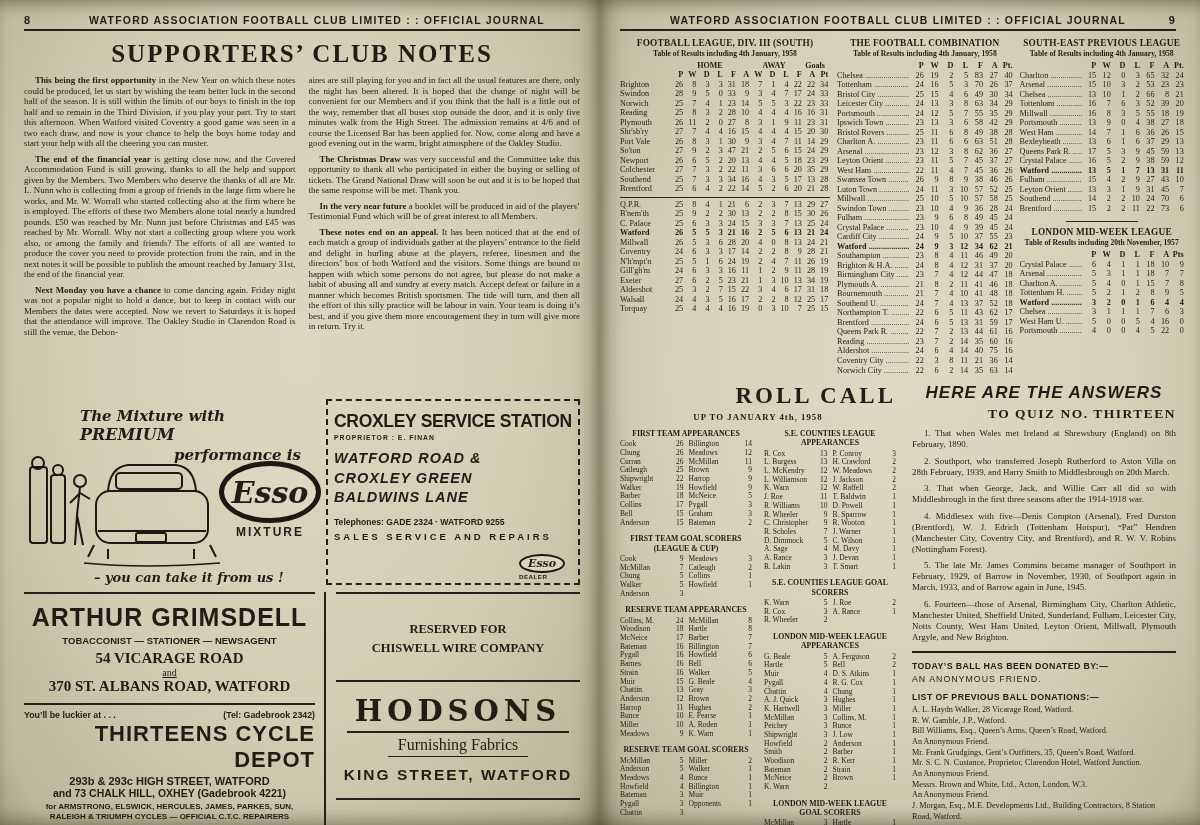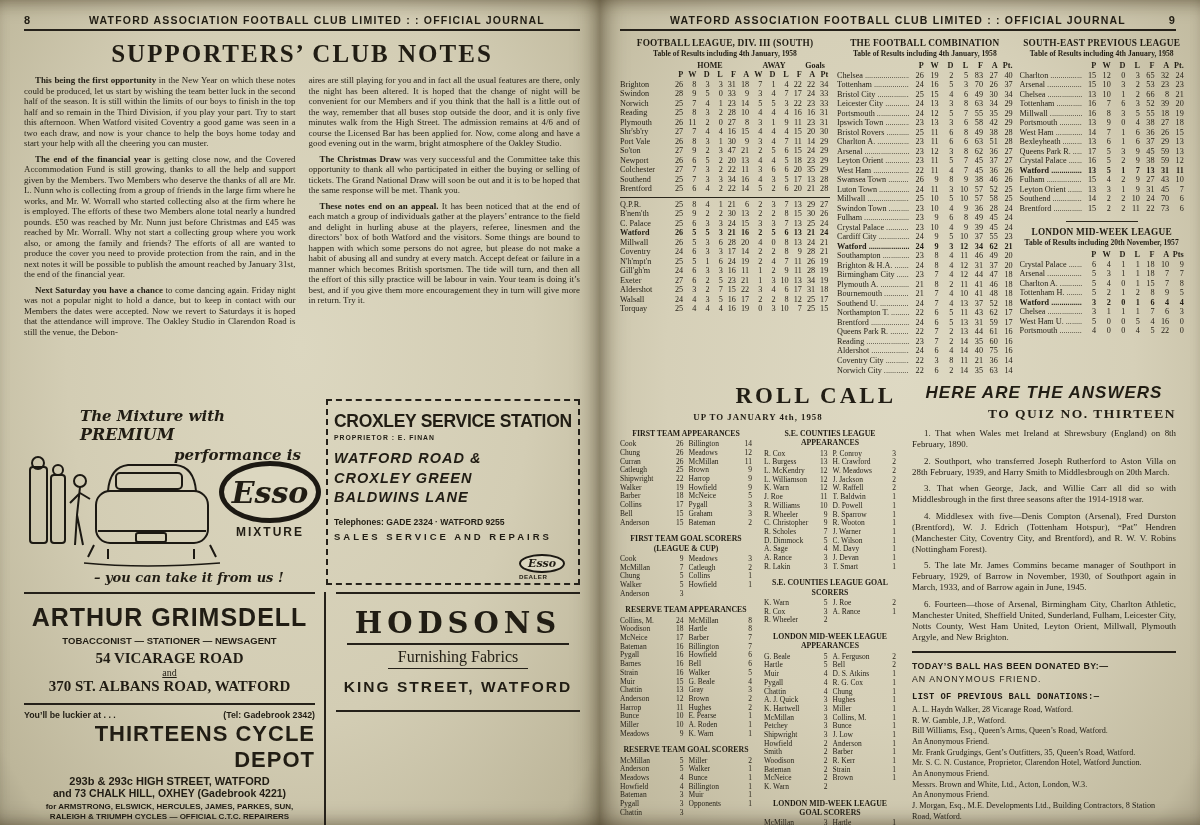--- a/index.html
+++ b/index.html
@@ -119,47 +119,48 @@
 
   .answers{flex:1;padding-left:16px;}
   .ans-t1{font-family:"Liberation Sans",sans-serif;font-weight:bold;font-size:17px;letter-spacing:1px;text-align:center;font-style:italic;}
   .ans-t2{font-family:Liberation Serif, serif;font-weight:bold;font-size:13.5px;letter-spacing:1.5px;text-align:right;margin-top:3px;}
   .ans-body{margin-top:6px;}
   .ans{font-family:"Liberation Serif",serif;font-size:8.9px;line-height:1.24;text-align:justify;
     text-indent:12px;margin:0 0 5.5px;}
   .ans-rule{border-top:2.5px solid #25211a;margin:8px 0 8px;}
   .ball-h{font-family:"Liberation Sans",sans-serif;font-weight:bold;font-size:8.8px;letter-spacing:.4px;}
   .ball-t{font-family:"Liberation Sans",sans-serif;font-size:8.8px;letter-spacing:1px;margin:3px 0 8px;}
-  .ball-lh{font-family:Liberation Mono, monospace;font-weight:bold;font-size:8.8px;letter-spacing:.4px;margin-bottom:3px;}
+  .ball-lh{font-family:Liberation Sans, sans-serif;font-weight:bold;font-size:8.8px;letter-spacing:.4px;margin-bottom:3px;}
   .donor{font-family:"Liberation Serif",serif;font-size:8.2px;line-height:1.3;}
 </style>
 </head>
 <body>
 
 <div class="spread">
 
   <div class="page page-left">
     <div class="running-head">
       <span class="pn">8</span>
       <span class="rh-title">WATFORD ASSOCIATION FOOTBALL CLUB LIMITED  :  :  OFFICIAL JOURNAL</span>
     </div>
 
     <div class="notes-title">SUPPORTERS’ CLUB NOTES</div>
 
     <div class="notes-cols">
       <div class="notes-col col1">
 
       <p class="note"><b class="lead">This being the first opportunity</b><span> in the New Year on which these notes could be produced, let us start by wishing the team better luck in the second half of the season. It is still within the limits of our boys to finish in the top half and so remain in the Third Division, if you play your part. Try to start this afternoon. When Watford visited Coventry a good game was seen in a two each draw, and now is your chance to help the boys home today and start your help with all the cheering you can muster.</span></p>
           <p class="note"><b class="lead">The end of the financial year</b><span> is getting close now, and the Covered Accommodation Fund is still growing, thanks to all the help and support given by the Members. Two Members who deserve the thanks of all are Mr. L. Nunn who is collecting from a group of friends in the large firm where he works, and Mr. W. Worrall who started collecting also at the firm where he is employed. The efforts of these two Members alone total nearly a hundred pounds. £50 was reached by Mr. Nunn just before Christmas and £45 was reached by Mr. Worrall. Why not start a collecting group where you work also, or among the family and friends? The efforts of all are wanted to produce the cover you need to provide protection from the rain, and in the next notes it will be possible to publish the amount reached by January 31st, the end of the financial year.</span></p>
-          <p class="note"><b class="lead">Next Saturday you have a chance</b><span> to come dancing again. Friday night was not a popular night to hold a dance, but to keep in contact with our Members the dates were accepted. Now we revert to Saturdays it is hoped that the attendance will improve. The Oakley Studio in Clarendon Road is still the venue, the Debon-</span></p>
+          <p class="note"><b class="lead">Next Monday you have a chance</b><span> to come dancing again. Friday night was not a popular night to hold a dance, but to keep in contact with our Members the dates were accepted. Now we revert to Saturdays it is hoped that the attendance will improve. The Oakley Studio in Clarendon Road is still the venue, the Debon-</span></p>
         </div>
       <div class="notes-col col2">
 
       <p class="note"><b class="lead"></b><span>aires are still playing for you and in fact all the usual features are there, only the night has been altered. It is hoped that the change of night will be convenient for our Members and if you think that the hall is a little out of the way, remember that all buses stop outside the door, and it is only five minutes walk from the High Street. The admission remains at 4/6 and of course the Licensed Bar has been applied for. Now, come along and have a good evening out in the warm, bright atmosphere of the Oakley Studio.</span></p>
           <p class="note"><b class="lead">The Christmas Draw</b><span> was very successful and the Committee take this opportunity to thank all who participated in either the buying or selling of tickets. The Grand National Draw will soon be out and it is to be hoped that the same response will be met. Thank you.</span></p>
+          <p class="note"><b class="lead">In the very near future</b><span> a booklet will be produced in aid of the players’ Testimonial Fund which will be of great interest to all Members.</span></p>
           <p class="note"><b class="lead">These notes end on an appeal.</b><span> It has been noticed that at the end of each match a group of individuals gather at the players’ entrance to the field and delight in hurling abuse at the players, referee, linesmen and the directors’ box of both Watford and the visitors. Some things are bound to happen with which some persons do not agree, but please do not make a habit of abusing all and sundry at every match. Accept defeat or failure in a manner which becomes British sportsmen. The tide will turn, and then all the effort of this silly practice will be labour in vain. Your team is doing it’s best, and if you give them more encouragement they in turn will give more in return. Try it.</span></p>
         </div>
     </div>
 
     <div class="ads">
       <div class="ads-row1">
         <div class="esso-ad">
           <div class="esso-l1"><span>The Mixture with </span><b>PREMIUM</b></div>
           <div class="esso-l2">performance is</div>
           <svg class="esso-car" width="200" height="118" viewBox="0 0 200 118" fill="none" stroke="#1c1913" stroke-width="2">
@@ -219,20 +220,24 @@
             <div class="th-a1">293b &amp; 293c HIGH STREET, WATFORD</div>
             <div class="th-a2">and 73 CHALK HILL, OXHEY (Gadebrook 4221)</div>
             <div class="th-s">
               <div>for ARMSTRONG, ELSWICK, HERCULES, JAMES, PARKES, SUN,</div>
               <div>RALEIGH &amp; TRIUMPH CYCLES — OFFICIAL C.T.C. REPAIRERS</div>
               <div>ALL ACCESSORIES — SAME DAY REPAIR SERVICE</div>
             </div>
           </div>
         </div>
         <div class="ads-r">
+          <div class="chiswell">
+            <div>RESERVED FOR</div>
+            <div>CHISWELL WIRE COMPANY</div>
+          </div>
           <div class="hodsons">
             <div><span class="hod-name">HODSONS</span></div>
             <div><span class="hod-sub">Furnishing Fabrics</span></div>
             <div class="hod-addr">KING STREET, WATFORD</div>
           </div>
         </div>
       </div>
     </div>
   </div>
 

